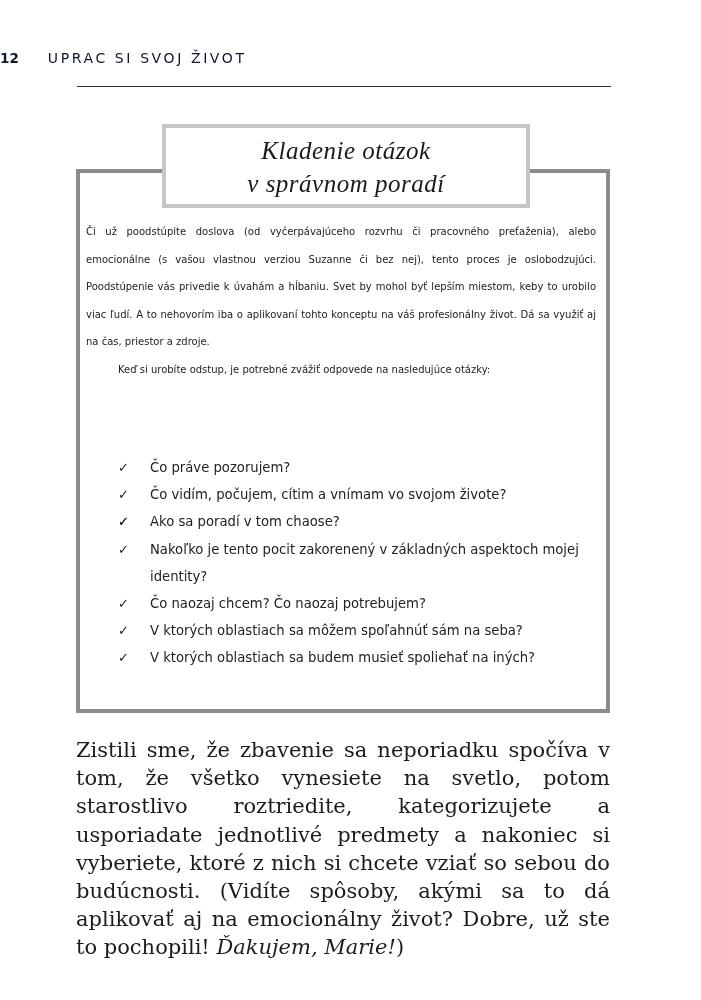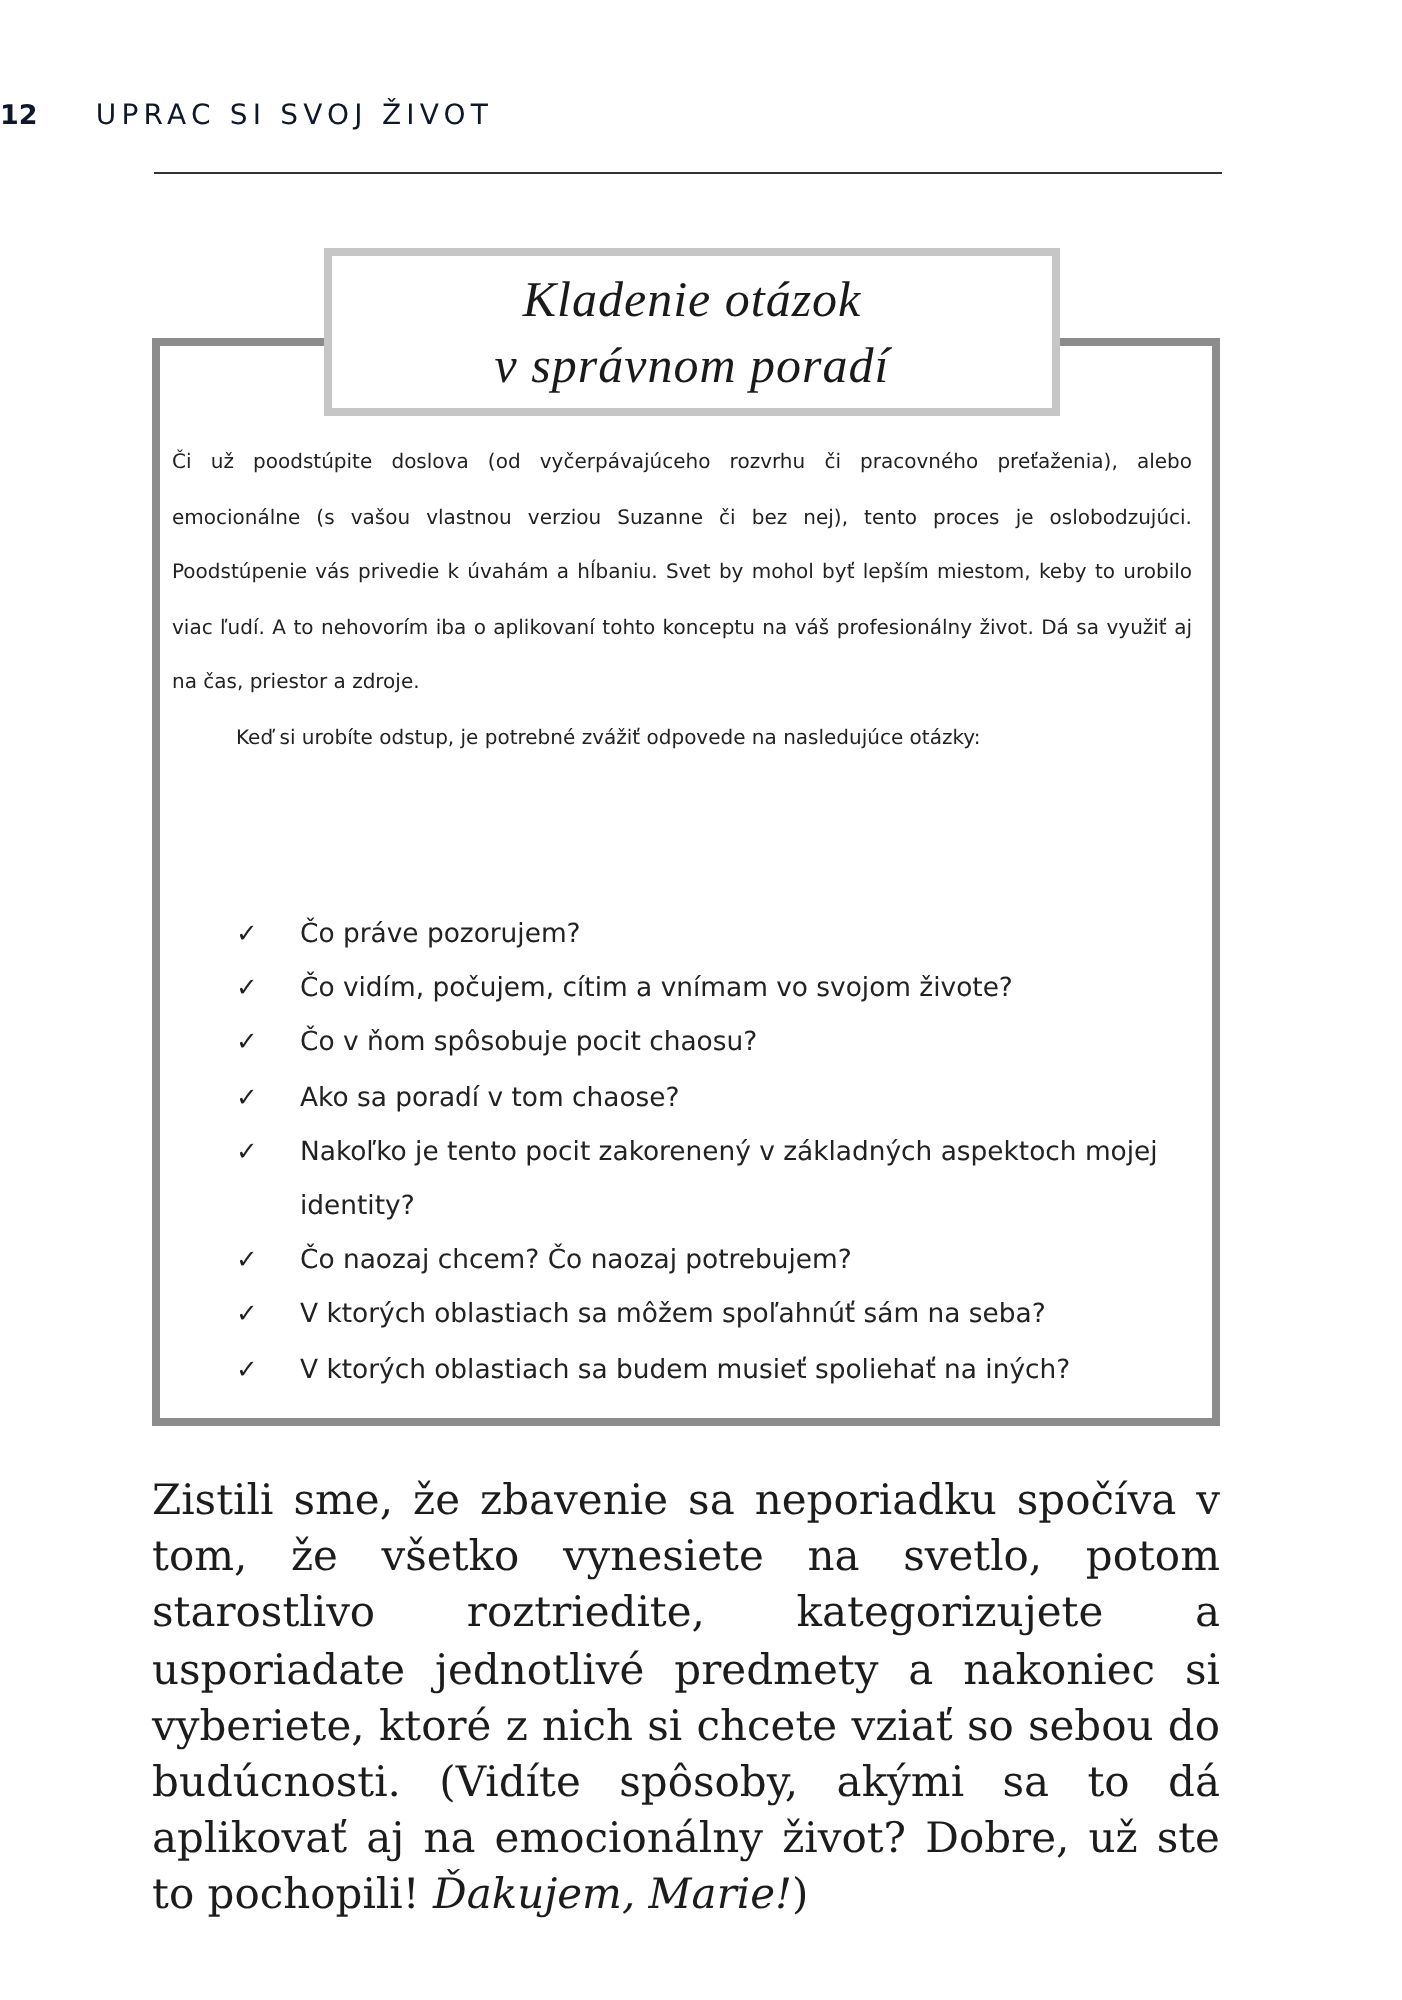--- a/index.html
+++ b/index.html
@@ -157,21 +157,21 @@
 </div>
 
 <div class="box-body">
   <p>Či už poodstúpite doslova (od vyčerpávajúceho rozvrhu či pracovného preťaženia), alebo emocionálne (s vašou vlastnou verziou Suzanne či bez nej), tento proces je oslobodzujúci. Poodstúpenie vás privedie k úvahám a hĺbaniu. Svet by mohol byť lepším miestom, keby to urobilo viac ľudí. A to nehovorím iba o aplikovaní tohto konceptu na váš profesionálny život. Dá sa využiť aj na čas, priestor a zdroje.</p>
   <p class="indent">Keď si urobíte odstup, je potrebné zvážiť odpovede na nasledujúce otázky:</p>
 </div>
 
 <ul class="checklist">
   <li><span class="check-icon">✓</span><span>Čo práve pozorujem?</span></li>
   <li><span class="check-icon">✓</span><span>Čo vidím, počujem, cítim a vnímam vo svojom živote?</span></li>
-  <li><span class="check-icon">✓</span><span>Čo v ňom spôsobuje pocit chaosu?</span></li>
+  <li><span class="check-icon">✓</span></li>
   <li><span class="check-icon">✓</span><span>Ako sa poradí v tom chaose?</span></li>
   <li><span class="check-icon">✓</span><span>Nakoľko je tento pocit zakorenený v základných aspektoch mojej identity?</span></li>
   <li><span class="check-icon">✓</span><span>Čo naozaj chcem? Čo naozaj potrebujem?</span></li>
   <li><span class="check-icon">✓</span><span>V ktorých oblastiach sa môžem spoľahnúť sám na seba?</span></li>
   <li><span class="check-icon">✓</span><span>V ktorých oblastiach sa budem musieť spoliehať na iných?</span></li>
 </ul>
 
 <div class="main-text">
   <p><span>Zistili sme, že zbavenie sa neporiadku spočíva v tom, že všetko vynesiete na svetlo, potom starostlivo roztriedite, kategorizujete a usporiadate jednotlivé predmety a nakoniec si vyberiete, ktoré z nich si chcete vziať so sebou do budúcnosti. (Vidíte spôsoby, akými sa to dá aplikovať aj na emocionálny život? Dobre, už ste to pochopili! </span><em>Ďakujem, Marie!</em><span>)</span></p>
 </div>

